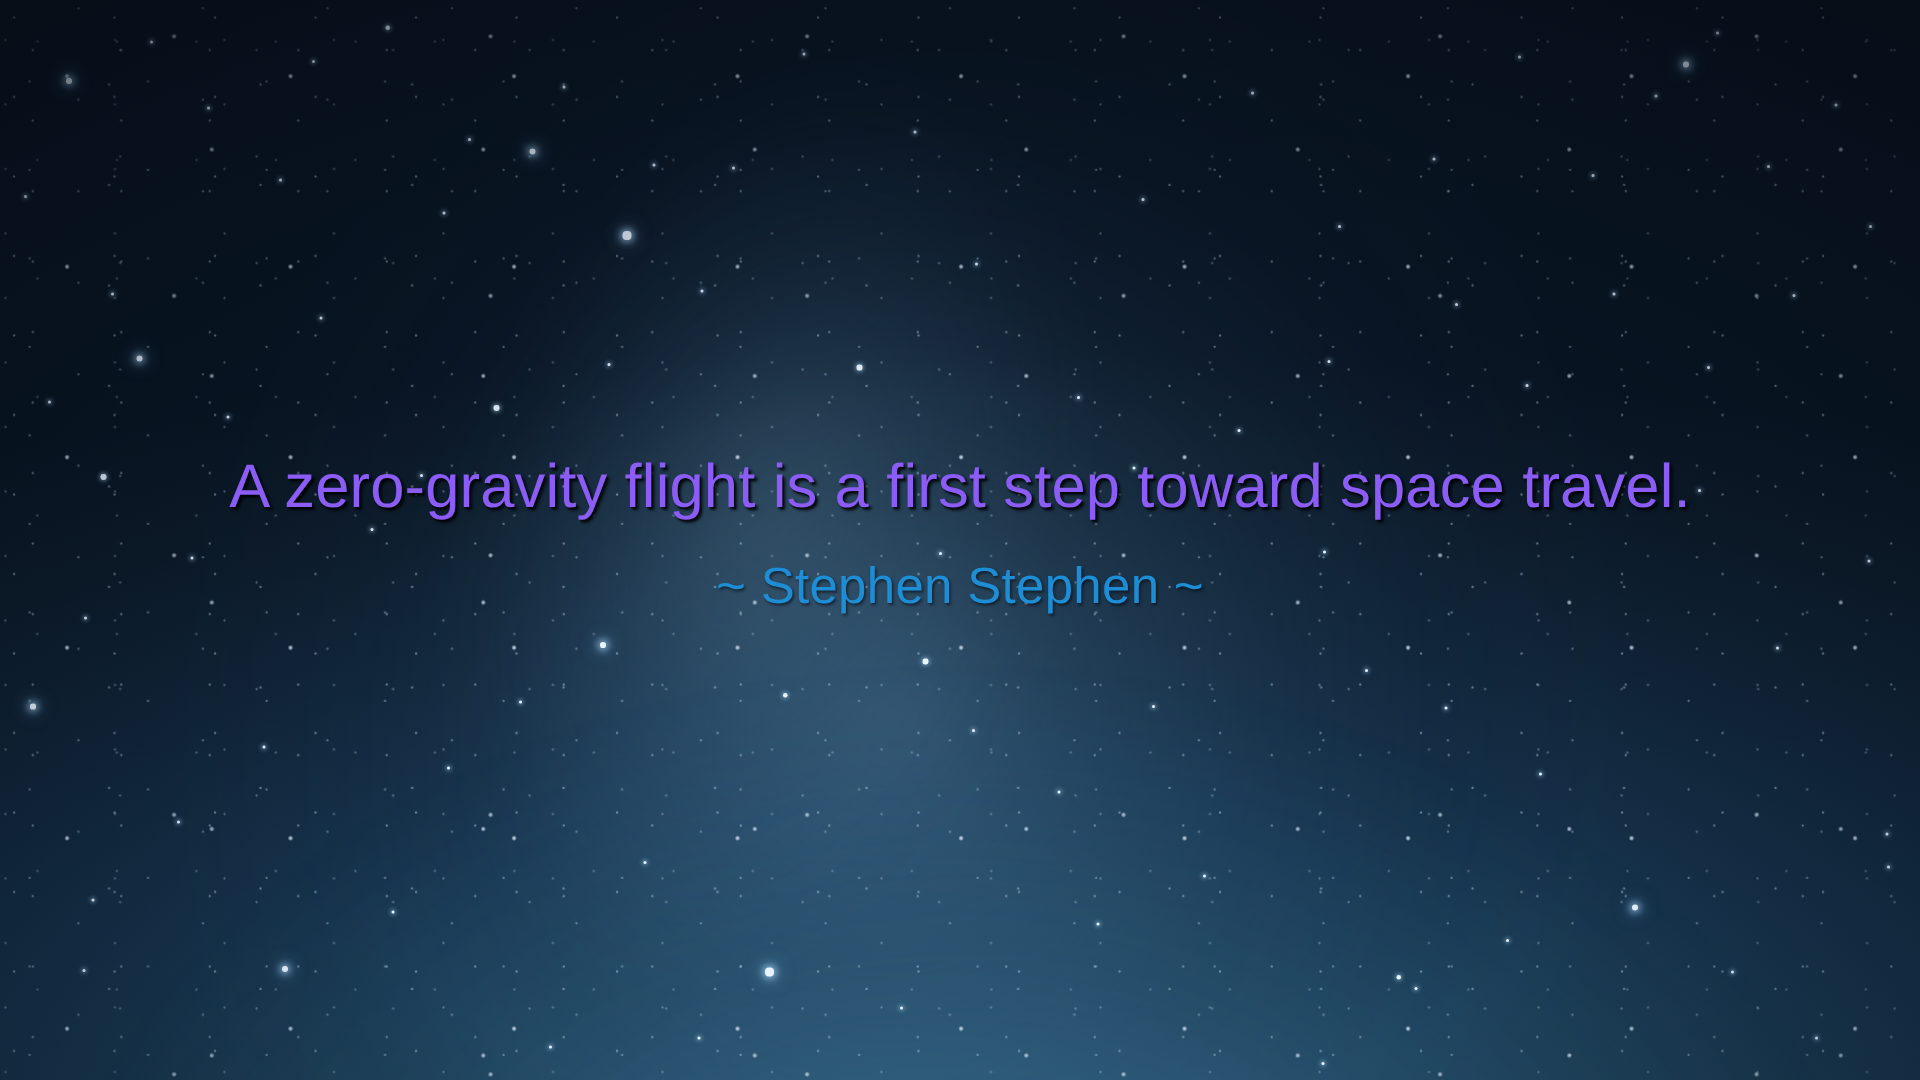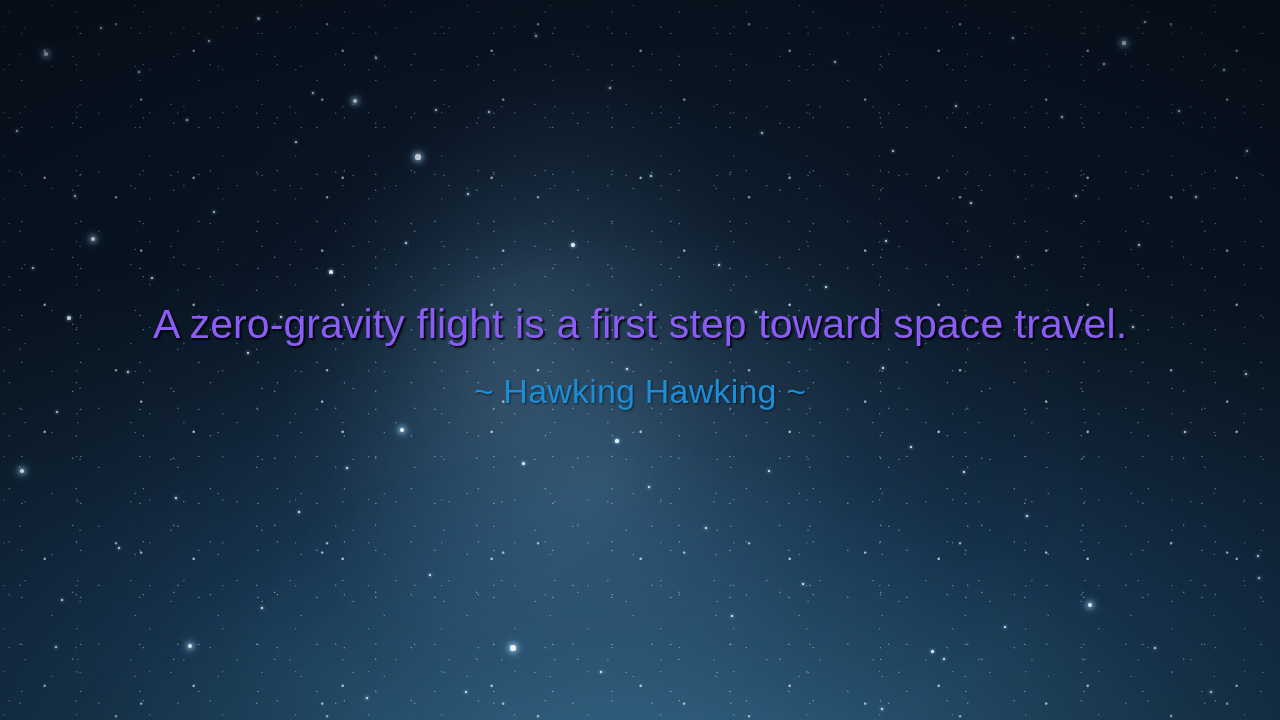--- a/index.html
+++ b/index.html
@@ -271,16 +271,16 @@
       <div class="star med" style="width: 2.2px; height: 2.2px; left: 428.9px; top: 573.9px;"></div>
       <div class="star med" style="width: 2px; height: 2px; left: 261px; top: 607px;"></div>
       <div class="star med" style="width: 2.2px; height: 2.2px; left: 365.9px; top: 696.9px;"></div>
       <div class="star med" style="width: 2px; height: 2px; left: 881px; top: 708px;"></div>
     </div>
 
   <div class="vignette"></div>
 
   <div class="quote-block">
     <span class="quote-text">A zero-gravity flight is a first step toward space travel.</span>
-    <span class="quote-author">~ Hawking Hawking ~</span>
+    <span class="quote-author">~ Stephen Stephen ~</span>
   </div>
 
 </div>
 
 </body></html>

